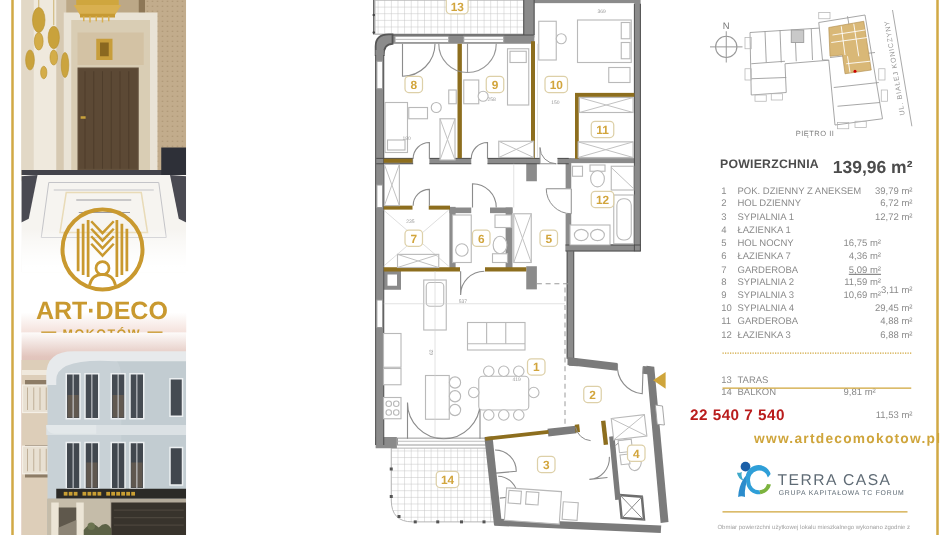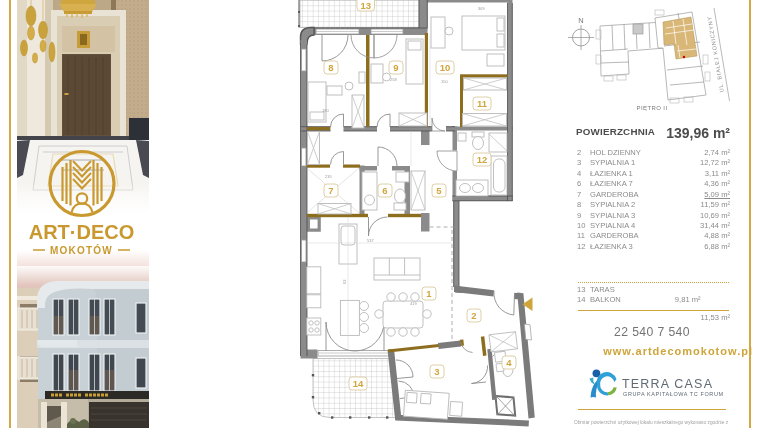--- a/index.html
+++ b/index.html
@@ -99,21 +99,21 @@
     <line x1="44" y1="160" x2="88" y2="160"></line>
     <line x1="46" y1="170" x2="87" y2="170"></line>
   </g>
 
   <rect x="0" y="130" width="132" height="88" fill="url(#fade1)"></rect>
 </svg>
 </div>
 
 <div class="abs" style="left:17px;top:250px;width:132px;height:16px;background:linear-gradient(#ffffff00,#f4e2dc);"></div>
 
-<div class="abs" id="logoblk" style="left:17px;top:142px;width:132px;height:125px;">
+<div class="abs" id="logoblk" style="left:17px;top:158px;width:132px;height:125px;">
 <svg width="132" height="125" viewBox="0 0 132 125">
   <g stroke="#c9992f" fill="none">
     <circle cx="65" cy="41.5" r="32" stroke-width="3.2"></circle>
 
     <line x1="45.5" y1="25" x2="45.5" y2="59" stroke-width="2.2"></line>
     <line x1="49.5" y1="21" x2="49.5" y2="62" stroke-width="2.2"></line>
     <line x1="53.5" y1="18" x2="53.5" y2="63.5" stroke-width="2.2"></line>
 
     <line x1="84.5" y1="25" x2="84.5" y2="59" stroke-width="2.2"></line>
     <line x1="80.5" y1="21" x2="80.5" y2="62" stroke-width="2.2"></line>
@@ -640,39 +640,41 @@
 </div>
 <div class="abs" style="left:552px;top:105px;width:200px;text-align:center;font-size:6px;letter-spacing:0.4px;color:#7d7d7d;">PIĘTRO II</div>
 
 <div class="abs" style="left:576px;top:124px;width:156px;">
   <div style="position:relative;height:16px;">
     <span style="position:absolute;left:0;top:2px;font-size:9.8px;font-weight:bold;color:#4c4c4c;letter-spacing:0.2px;">POWIERZCHNIA</span>
     <span style="position:absolute;right:2px;top:1px;font-size:14px;font-weight:bold;color:#4c4c4c;">139,96 m²</span>
   </div>
 </div>
 <div class="abs" id="rows" style="left:577px;top:148px;width:153px;font-size:7.6px;color:#8b8b8b;line-height:10.42px;">
-  <div><span style="display:inline-block;width:13px;">2</span><span>HOL DZIENNY</span><span style="float:right;">2,74 m²</span></div>
+  <div><span style="display:inline-block;width:13px;">1</span><span>POK. DZIENNY Z ANEKSEM</span><span style="float:right;">39,79 m²</span></div>
+  <div><span style="display:inline-block;width:13px;">2</span><span>HOL DZIENNY</span><span style="float:right;">6,72 m²</span></div>
   <div><span style="display:inline-block;width:13px;">3</span><span>SYPIALNIA 1</span><span style="float:right;">12,72 m²</span></div>
-  <div><span style="display:inline-block;width:13px;">4</span><span>ŁAZIENKA 1</span><span style="float:right;">3,11 m²</span></div>
+  <div><span style="display:inline-block;width:13px;">4</span><span>ŁAZIENKA 1</span><span style="float:right;margin-top:48px;">3,11 m²</span></div>
+  <div><span style="display:inline-block;width:13px;">5</span><span>HOL NOCNY</span><span style="float:right;">16,75 m²</span></div>
   <div><span style="display:inline-block;width:13px;">6</span><span>ŁAZIENKA 7</span><span style="float:right;">4,36 m²</span></div>
   <div><span style="display:inline-block;width:13px;">7</span><span>GARDEROBA</span><span style="float:right;text-decoration:underline;">5,09 m²</span></div>
   <div><span style="display:inline-block;width:13px;">8</span><span>SYPIALNIA 2</span><span style="float:right;">11,59 m²</span></div>
   <div><span style="display:inline-block;width:13px;">9</span><span>SYPIALNIA 3</span><span style="float:right;">10,69 m²</span></div>
-  <div><span style="display:inline-block;width:13px;">10</span><span>SYPIALNIA 4</span><span style="float:right;">31,44 m²</span></div>
+  <div><span style="display:inline-block;width:13px;">10</span><span>SYPIALNIA 4</span><span style="float:right;">29,45 m²</span></div>
   <div><span style="display:inline-block;width:13px;">11</span><span>GARDEROBA</span><span style="float:right;">4,88 m²</span></div>
   <div><span style="display:inline-block;width:13px;">12</span><span>ŁAZIENKA 3</span><span style="float:right;margin-left:20px;">6,88 m²</span></div>
 </div>
 <div class="abs" style="left:578px;top:282px;width:151px;border-top:1.5px dotted #cfa53b;"></div>
-<div class="abs" id="rows2" style="left:577px;top:285px;width:153px;font-size:7.6px;color:#8b8b8b;line-height:10.4px;">
+<div class="abs" id="rows2" style="left:577px;top:299px;width:153px;font-size:7.6px;color:#8b8b8b;line-height:10.4px;">
   <div><span style="display:inline-block;width:13px;">13</span><span>TARAS</span><span style="float:right;margin-top:28px;">11,53 m²</span></div>
   <div><span style="display:inline-block;width:13px;">14</span><span>BALKON</span><span style="float:right;margin-left:40px;">9,81 m²</span></div>
 </div>
 <div class="abs" style="left:578px;top:309.5px;width:151px;border-top:1.5px solid #cfa53b;"></div>
 
-<div class="abs" style="left:552px;top:324.5px;width:200px;text-align:center;font-size:12.2px;font-weight:normal;color:#737373;letter-spacing:0.4px;">22 540 7 540</div>
+<div class="abs" style="left:552px;top:324.5px;width:200px;text-align:left;font-size:12.2px;font-weight:bold;color:#b91c1c;letter-spacing:0.4px;">22 540 7 540</div>
 <div class="abs" style="left:553px;top:345px;width:200px;text-align:right;font-size:11px;font-weight:bold;color:#cfa53b;letter-spacing:1px;">www.artdecomokotow.pl</div>
 
 <div class="abs" style="left:586px;top:366px;width:140px;height:36px;">
 <svg width="140" height="36" viewBox="0 0 140 36" font-family="Liberation Sans,sans-serif">
   <circle cx="10.4" cy="7.3" r="3.9" fill="#1a5fa8"></circle>
   <path d="M3.5 12 Q4.5 17 8.8 18.5 Q6.5 14.5 7.5 11.5 Q4.8 12.6 3.5 12 Z" fill="#3fa9c9"></path>
   <path d="M4.5 31.5 Q5 23 8.5 17.5 Q11 13.5 14.5 12 Q11.5 18 10.5 23 Q9.5 28 10 31.5 Q7 30.5 4.5 31.5 Z" fill="#2b8ccc"></path>
   <path d="M30.5 13.2 A 10 10 0 0 0 11 19.5 A 10 10 0 0 0 22.3 29.3 L 21.6 26.2 A 6.8 6.8 0 0 1 14.2 19.2 A 6.8 6.8 0 0 1 28.3 16.0 Z" fill="#2f9fd8"></path>
   <path d="M22.3 29.3 A 10 10 0 0 0 30.8 21.5 L 27.6 21.2 A 6.8 6.8 0 0 1 21.6 26.2 Z" fill="#7cb33e"></path>
   <text x="36" y="22" font-size="12.5" fill="#5f6b75" letter-spacing="1.2">TERRA CASA</text>

